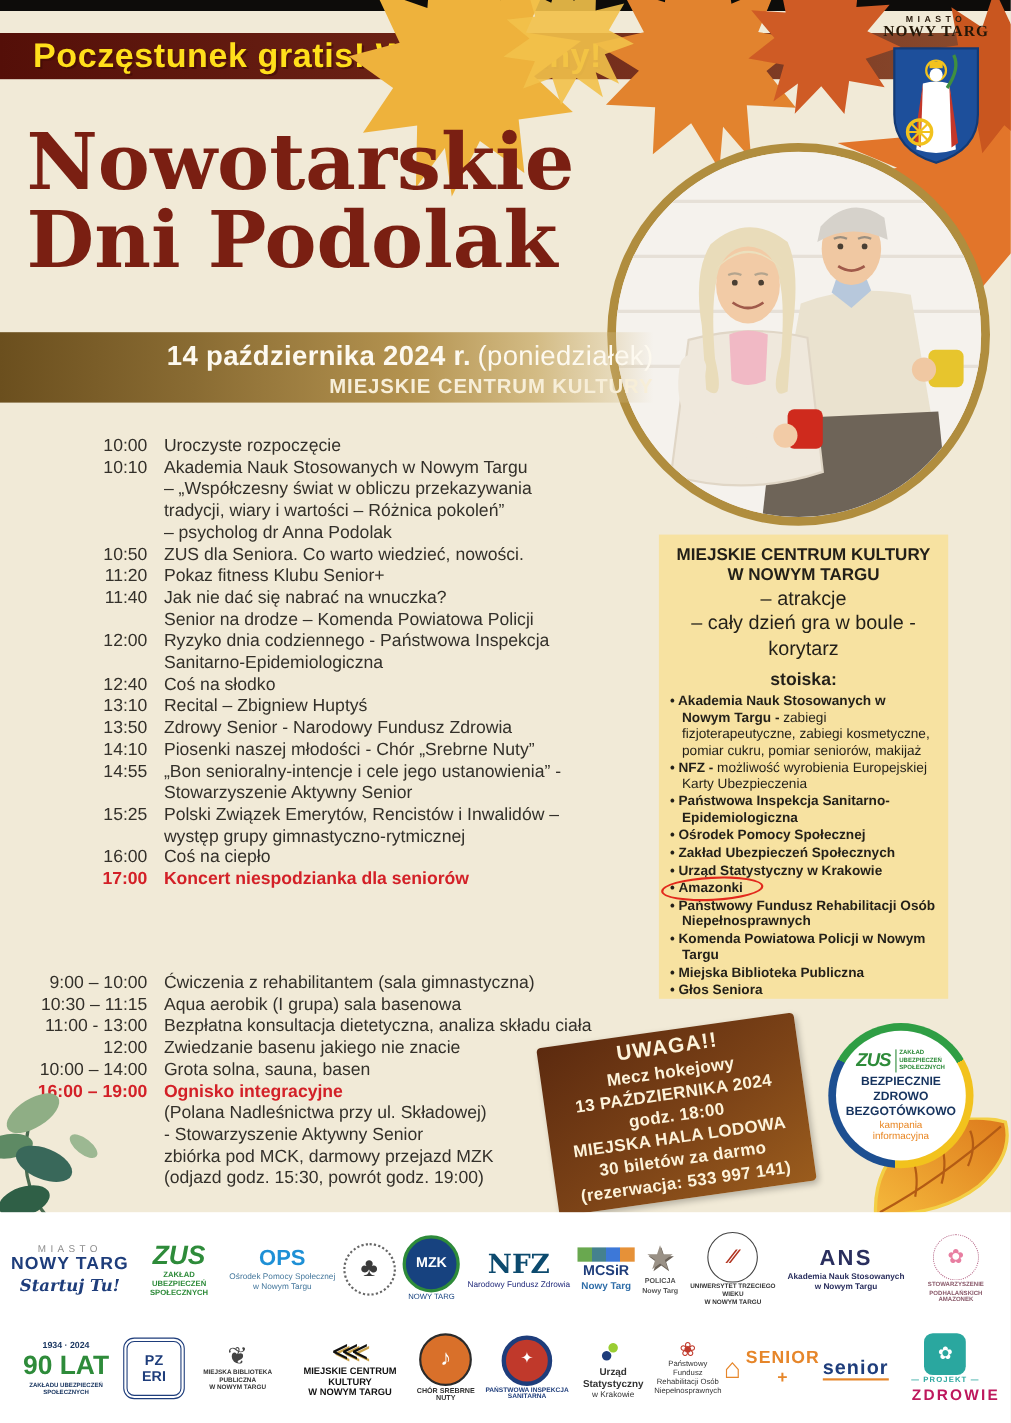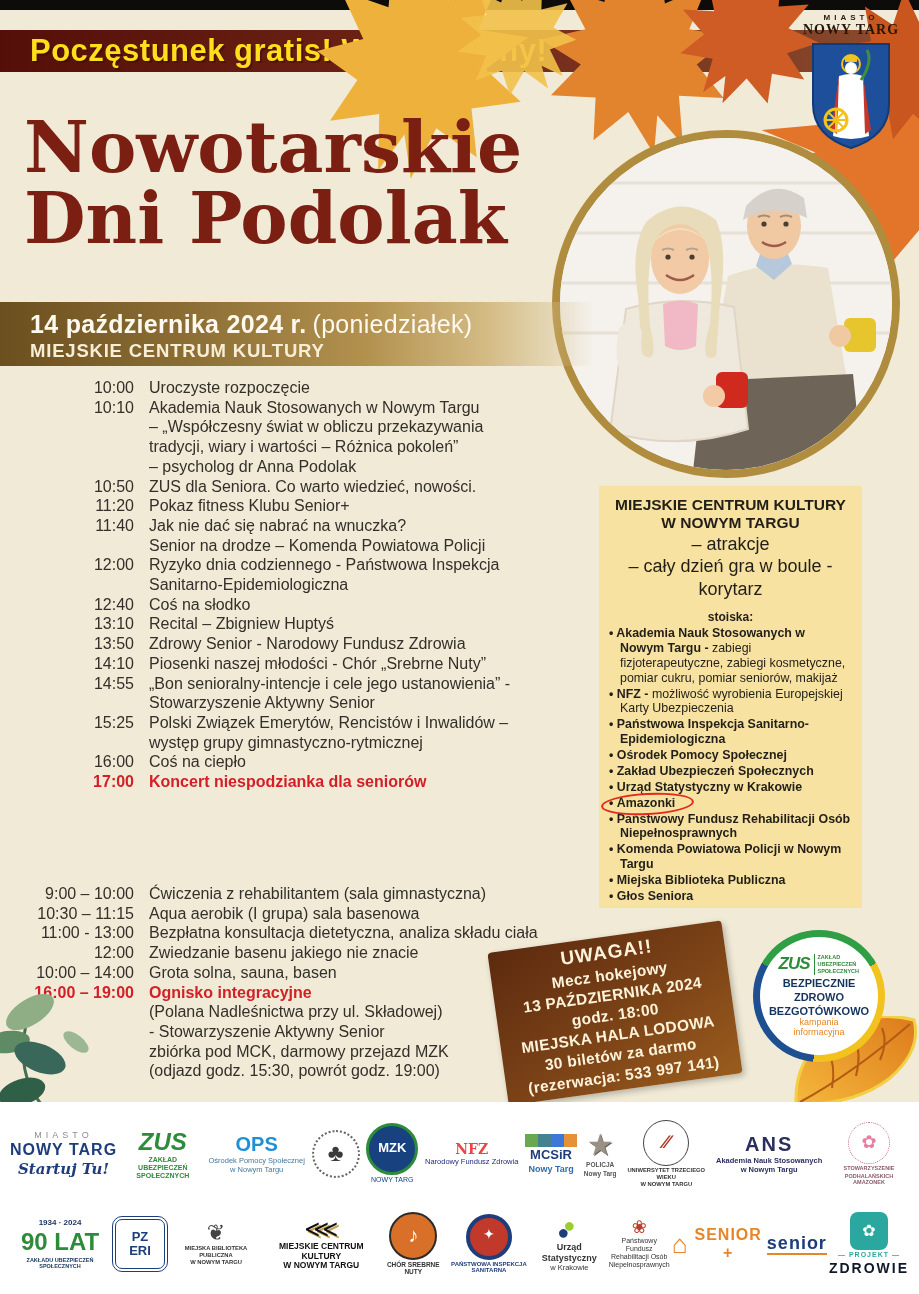--- a/index.html
+++ b/index.html
@@ -29,45 +29,45 @@
          color:#7a1f12;font-size:71px;line-height:1.0;}
 
   
   .photo{position:absolute;left:552px;top:130px;width:332px;height:332px;border-radius:50%;
          border:8px solid #b08d3e;overflow:hidden;background:#f4f1ec;}
   .photo svg{width:100%;height:100%;display:block;}
 
   
   .bandhead{position:absolute;left:0;height:64px;width:594px;box-sizing:border-box;
             background:linear-gradient(90deg,#6b4f1e 0%,#8a6c33 30%,#b3924f 62%,#d3bb84 82%,rgba(226,211,170,0));
-            color:#fdf9ef;padding:8px 0 0 30px;}
+            color:#fdf9ef;padding:8px 0 0 30px;text-align:right;}
   .s1{top:302px;} .s2{top:802px;}
   .bh1{font-size:25px;font-weight:bold;letter-spacing:.3px;}
   .bh1 .light{font-weight:normal;margin-left:6px;}
   .bh2{font-size:18.5px;font-weight:bold;color:#f7eed8;letter-spacing:.8px;margin-top:1px;}
 
   
   .sched{position:absolute;display:flex;flex-direction:column;font-size:16px;line-height:19.7px;color:#33302a;}
-  .sch1{left:76px;top:378px;width:522px;}
+  .sch1{left:76px;top:396px;width:522px;}
   .sch2{left:22px;top:884px;width:566px;}
   .srow{display:flex;}
   .stime{flex:0 0 58px;text-align:right;margin-right:15px;white-space:nowrap;}
   .sch2 .stime{flex:0 0 112px;}
   .stxt{flex:1;}
   .sred{display:block;color:#d32027;font-weight:bold;}
   .slines{display:block;white-space:pre-line;}
   .sred:empty,.slines:empty{display:none;}
   .tred .stime{color:#d32027;font-weight:bold;}
 
   
   .mck{position:absolute;left:599px;top:486px;width:263px;height:422px;background:#f7e2a1;
        box-sizing:border-box;padding:10px 10px 8px;color:#221f18;overflow:hidden;}
   .mck-t1{text-align:center;font-weight:bold;font-size:15.5px;line-height:1.18;}
   .mck-sub{text-align:center;font-size:18px;line-height:1.25;}
-  .mck-stands{text-align:center;font-weight:bold;font-size:12px;margin-top:10px;margin-bottom:2px;}
+  .mck-stands{text-align:center;font-weight:bold;font-size:16px;margin-top:10px;margin-bottom:2px;}
   .mbul{font-size:12.4px;line-height:1.2;padding-left:11px;text-indent:-11px;margin-top:1px;}
   .mbul::before{content:"• ";font-weight:bold;}
   .mb-b{font-weight:bold;}
   .mb-t:empty{display:none;}
   .mbul.am .mb-b{position:relative;display:inline-block;text-indent:0;}
   .mbul.am .mb-b::after{content:"";position:absolute;left:-16px;right:-18px;top:-3px;bottom:-4px;
                         border:2px solid #e2291c;border-radius:50%;transform:rotate(-3deg);}
 
   
   .uwaga{position:absolute;left:497px;top:936px;width:236px;height:154px;
@@ -107,21 +107,21 @@
   .c-miasto .big{color:#1e3d7b;font-size:16px;letter-spacing:1px;}
   .c-miasto .sub{font-family:"DejaVu Serif",serif;font-style:italic;color:#1e3d7b;font-size:15px;font-weight:bold;}
   .c-zus .big{color:#2e8b3a;font-size:24px;font-style:italic;}
   .c-zus .sub{color:#2e8b3a;font-weight:bold;font-size:7px;width:78px;}
   .c-ops .big{color:#1e90d6;font-size:20px;}
   .c-ops .sub{color:#44779c;font-size:7.5px;}
   .c-tree .g{width:44px;height:44px;border:2px dotted #666;border-radius:50%;font-size:24px;line-height:42px;color:#3a3a3a;}
   .c-mzk .g{width:46px;height:46px;border-radius:50%;background:#17427f;border:3px solid #2e8b3a;
             color:#fff;font-weight:bold;font-size:13px;line-height:44px;}
   .c-mzk .sub{font-size:7px;color:#17427f;}
-  .c-nfz .big{font-family:"DejaVu Serif",serif;color:#ef4444;font-size:14px;}
+  .c-nfz .big{font-family:"DejaVu Serif",serif;color:#0c4a6e;font-size:24px;}
   .c-nfz .sub{color:#232c7c;font-size:7.5px;}
   .c-mcsir .g{width:52px;height:13px;background:linear-gradient(90deg,#69a84f 0 25%,#45818e 25% 50%,#3d78d8 50% 75%,#e69138 75% 100%);}
   .c-mcsir .big{color:#1e3d7b;font-size:13px;}
   .c-mcsir .sub{color:#2e6da8;font-weight:bold;font-size:9px;}
   .c-policja .g{font-size:30px;color:#9a9186;text-shadow:1px 1px 0 #6b6258;line-height:1;}
   .c-policja .t{font-size:6.5px;color:#555;font-weight:bold;}
   .c-utw .g{width:44px;height:44px;border:1.5px solid #444;border-radius:50%;color:#b0321e;
             font-size:18px;font-weight:bold;line-height:42px;font-style:italic;}
   .c-utw .t{font-size:5.8px;color:#333;font-weight:bold;width:86px;}
   .c-ans .big{color:#2a2f5e;font-size:20px;letter-spacing:2px;}
@@ -149,21 +149,21 @@
   .c-us .top{font-size:9px;color:#333;font-weight:bold;}
   .c-us .sub{font-size:7.5px;color:#333;}
   .c-pfron .g{font-size:18px;color:#c0392b;line-height:1;}
   .c-pfron .sub{font-size:7px;color:#333;}
   .c-seniorplus{flex-direction:row;gap:4px;}
   .c-seniorplus .g{font-size:26px;color:#e6862a;line-height:1;}
   .c-seniorplus .big{font-size:16px;color:#e6862a;letter-spacing:1px;}
   .c-glos .big{font-size:18px;color:#1e3d7b;letter-spacing:1px;border-bottom:2px solid #e6862a;}
   .c-zdrowie .g{width:38px;height:38px;border-radius:8px;background:#2aa79f;color:#fff;font-size:16px;line-height:38px;}
   .c-zdrowie .top{font-size:7px;color:#2aa79f;letter-spacing:1px;font-weight:bold;}
-  .c-zdrowie .big{font-size:14px;color:#0f172a;letter-spacing:2px;}
+  .c-zdrowie .big{font-size:14px;color:#be185d;letter-spacing:2px;margin-left:19px;}
 </style>
 </head>
 <body>
 
 <div class="poster">
 
   <div class="topbar"></div>
 
   <div class="banner">
     <span class="banner-text">Poczęstunek gratis! Wstęp wolny!</span>

